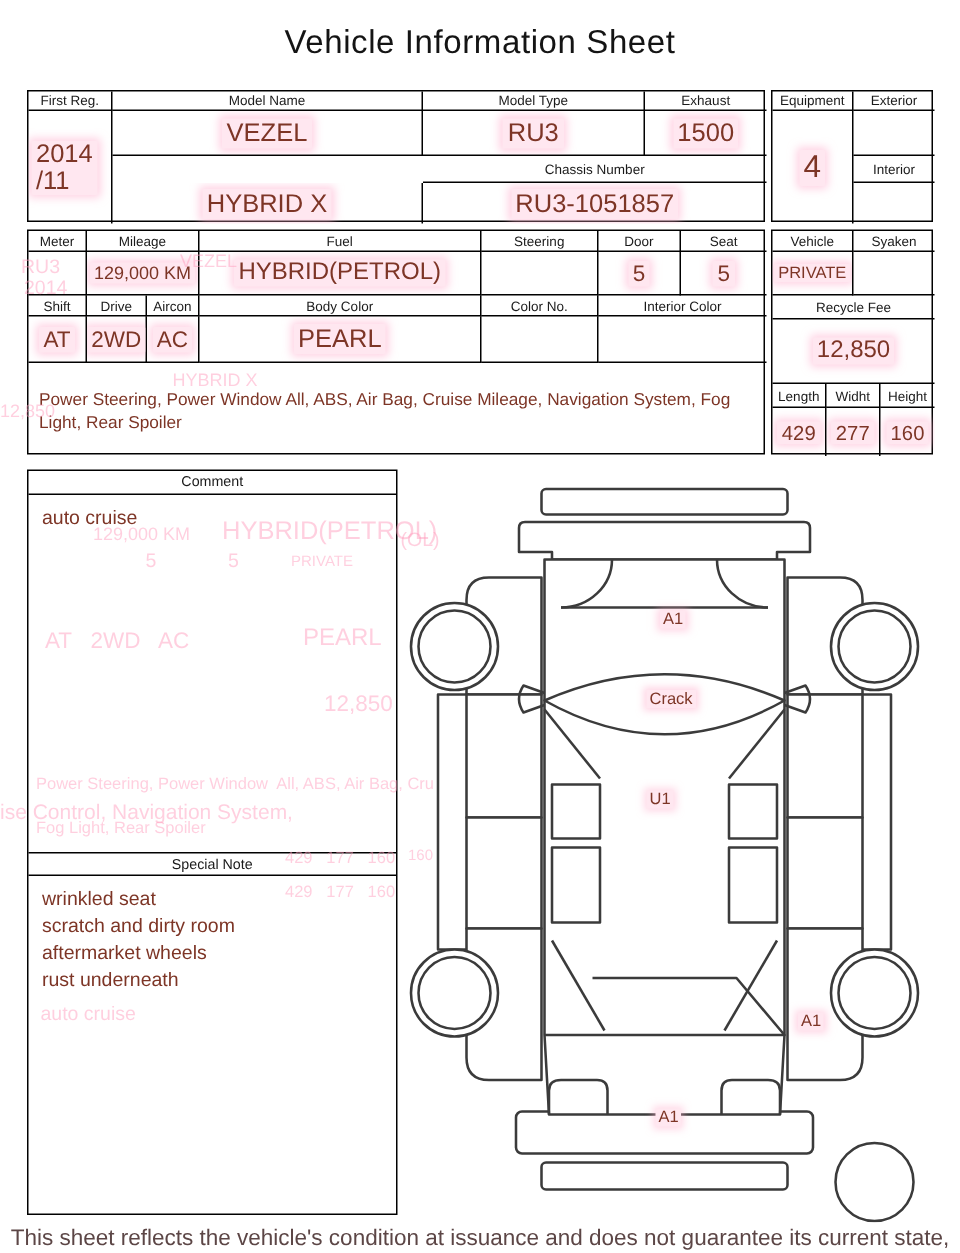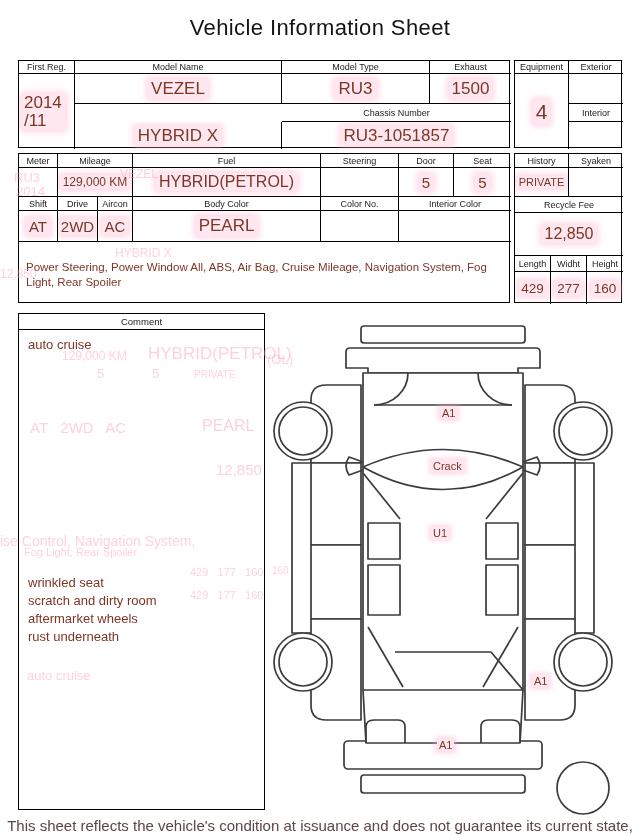--- a/index.html
+++ b/index.html
@@ -121,21 +121,21 @@
   <div class="cell vc" style="grid-area:4/4/5/5">
       <span class="v s17">PEARL</span>
     </div>
   <div class="cell vc" style="grid-area:4/5/5/6"></div>
   <div class="cell vc nr" style="grid-area:4/6/5/8"></div>
 
   <div class="cell eq nr nb" style="grid-area:6/1/7/8">Power Steering, Power Window  All, ABS, Air Bag, Cruise Mileage, Navigation System, Fog Light, Rear Spoiler</div>
 </div>
 
 <div class="tbl" id="tbl-d">
-  <div class="cell lb" style="grid-area:1/1/2/3">History</div>
+  <div class="cell lb" style="grid-area:1/1/2/3">Vehicle</div>
   <div class="cell lb nr" style="grid-area:1/3/2/5">Syaken</div>
   <div class="cell vc" style="grid-area:2/1/3/3">
       <span class="v s11">PRIVATE</span>
     </div>
   <div class="cell vc nr" style="grid-area:2/3/3/5"></div>
   <div class="cell lb nr" style="grid-area:3/1/4/5">Recycle Fee</div>
   <div class="cell vc nr" style="grid-area:4/1/5/5">
       <span class="v s16">12,850</span>
     </div>
   <div class="cell lb" style="grid-area:5/1/6/2">Length</div>
@@ -148,20 +148,21 @@
       <span class="v s13">277</span>
     </div>
   <div class="cell vc nr nb" style="grid-area:6/4/7/5">
       <span class="v s13">160</span>
     </div>
 </div>
 
 <div id="notes">
   <div class="nhdr">Comment</div>
   <div class="nbody" id="cbody">auto cruise</div>
+  <div class="nhdr div-top">Special Note</div>
   <div class="nbody">wrinkled seat
 scratch and dirty room
 aftermarket wheels
 rust underneath</div>
 </div>
 
 <div id="diagram">
   <svg width="372" height="500" viewBox="0 0 372 500">
     <g fill="#ffffff" stroke="#3b3b3b" stroke-width="1.7" stroke-linejoin="round">
 
@@ -234,20 +235,21 @@
     <span class="ghost" style="left: 115px; top: 246px; font-size: 12px;">HYBRID X</span>
     <span class="ghost" style="left: 0px; top: 267px; font-size: 12px;">12,850</span>
     <span class="ghost" style="left: 62px; top: 349px; font-size: 12px;">129,000 KM</span>
     <span class="ghost" style="left: 148px; top: 344px; font-size: 17px;">HYBRID(PETROL)</span>
     <span class="ghost" style="left: 97px; top: 366px; font-size: 13px;">5</span>
     <span class="ghost" style="left: 152px; top: 366px; font-size: 13px;">5</span>
     <span class="ghost" style="left: 194px; top: 369px; font-size: 10px;">PRIVATE</span>
     <span class="ghost" style="left: 30px; top: 419px; font-size: 15px;">AT   2WD   AC</span>
     <span class="ghost" style="left: 202px; top: 417px; font-size: 16px;">PEARL</span>
     <span class="ghost" style="left: 216px; top: 461px; font-size: 15px;">12,850</span>
+    <span class="ghost" style="left: 24px; top: 517px; font-size: 11px;">Power Steering, Power Window  All, ABS, Air Bag, Cru</span>
     <span class="ghost" style="left: 0px; top: 533px; font-size: 14px;">ise Control, Navigation System,</span>
     <span class="ghost" style="left: 24px; top: 546px; font-size: 11px;">Fog Light, Rear Spoiler</span>
     <span class="ghost" style="left: 190px; top: 566px; font-size: 11px;">429   177   160</span>
     <span class="ghost" style="left: 190px; top: 589px; font-size: 11px;">429   177   160</span>
     <span class="ghost" style="left: 27px; top: 668px; font-size: 13px;">auto cruise</span>
     <span class="ghost" style="left: 267px; top: 352px; font-size: 13px;">(OL)</span>
     <span class="ghost" style="left: 272px; top: 565px; font-size: 10px;">160</span>
   </div>
 
 </body></html>

